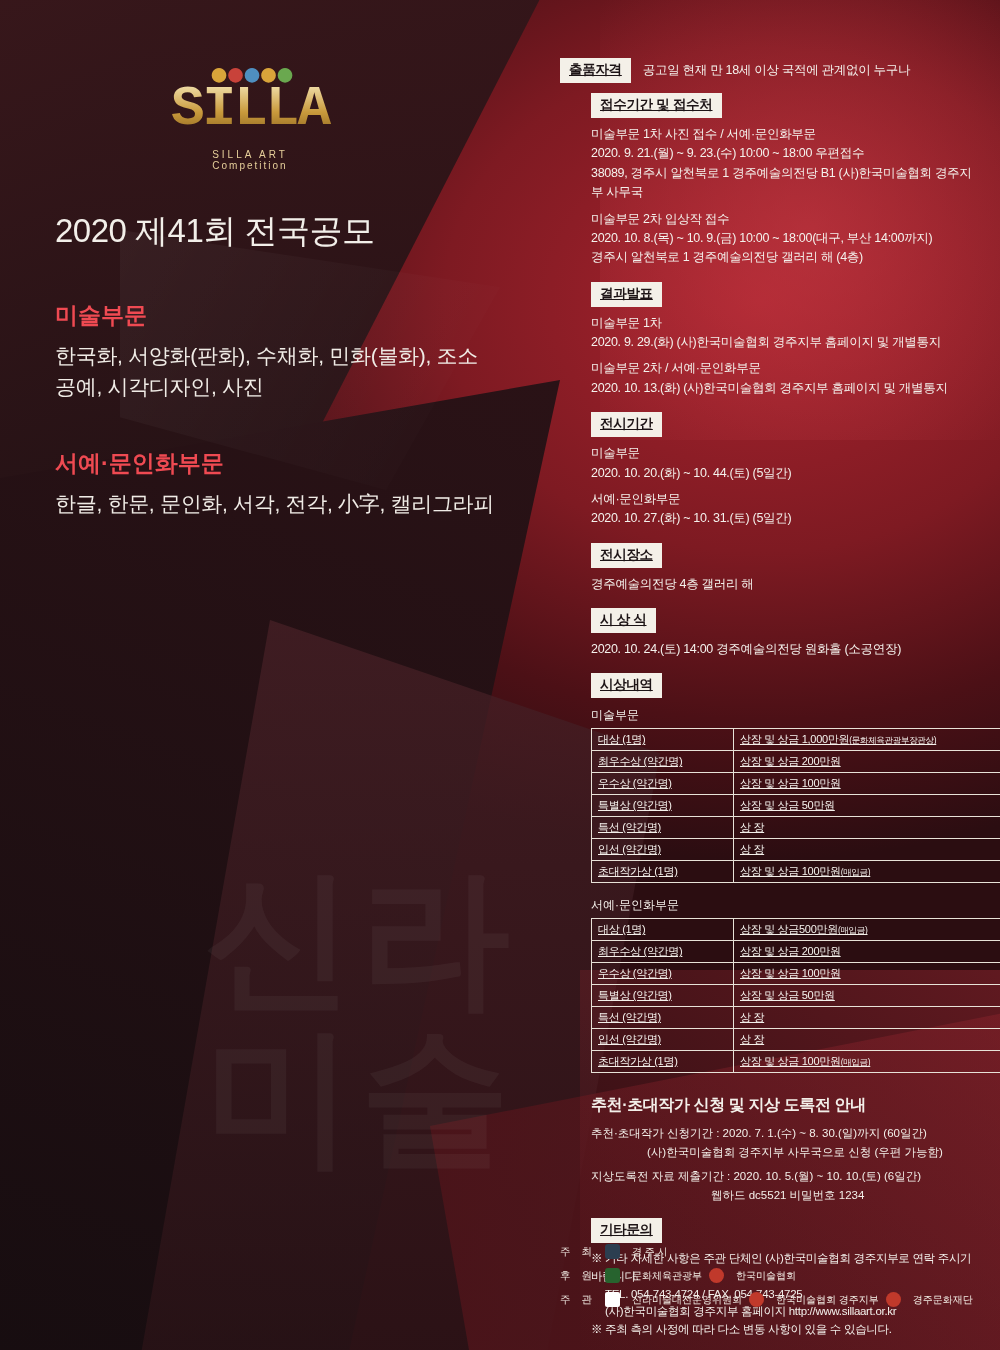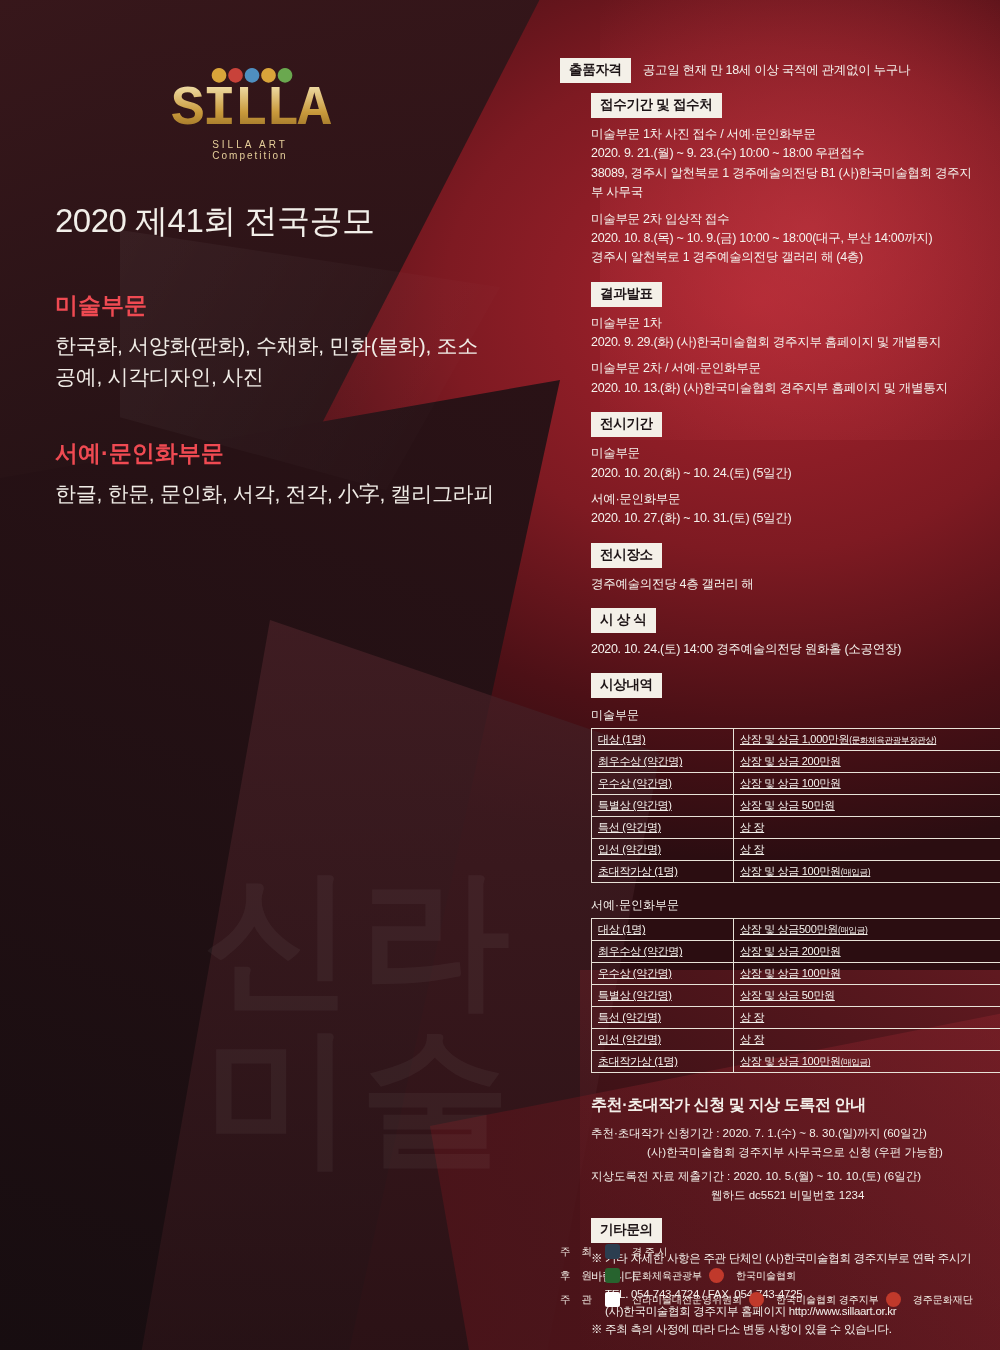--- a/index.html
+++ b/index.html
@@ -41,38 +41,39 @@
   .logo-tree span:nth-child(3){color:#4f8fc0}
   .logo-tree span:nth-child(4){color:#d9a43a}
   .logo-tree span:nth-child(5){color:#6aa84f}
   .logo-text {
     font-family:Liberation Mono, monospace;
     font-size:56px; font-weight:700; letter-spacing:-2px;
     background: linear-gradient(180deg, #f3e2b0 0%, #c99a3c 55%, #8d6520 100%);
     -webkit-background-clip:text; background-clip:text; color:transparent;
     line-height:.95; margin-top:-4px;
   }
-  .logo-sub { color:#e6cf9a; font-size:10px; letter-spacing:3px; margin-top:3px; }
+  .logo-sub { color:#e6cf9a; font-size:10px; letter-spacing:3px; margin-top:13px; }
   .logo-sub2 { color:#e6cf9a; font-size:10px; letter-spacing:2px; }
 
   .title-year { color:#f2efe9; font-size:33px; font-weight:400; margin-top:38px; letter-spacing:-.5px; }
   .title-main {
     font-size:66px; font-weight:700; letter-spacing:-2px; line-height:1.05; margin-top:2px;
     background: linear-gradient(180deg, #ffffff 0%, #efe9df 45%, #c9bfb1 100%);
     -webkit-background-clip:text; background-clip:text; color:transparent;
   }
   .sect-head { color:#ef4a52; font-size:23px; font-weight:700; margin-top:46px; }
   .sect-body { color:#f0ece6; font-size:21px; line-height:1.45; margin-top:10px; letter-spacing:-.3px;}
 
   
   .right { position:absolute; left:560px; top:58px; width:420px; color:#f3efe9; }
   .tag {
     display:inline-block; background:#f4f0e8; color:#1d1416;
     font-size:13.5px; font-weight:700; padding:3px 9px 4px; letter-spacing:-.3px;
     margin-bottom:7px;
+    text-decoration:underline;
   }
   .row-inline { display:flex; align-items:center; gap:12px; margin-bottom:10px;}
   .line { font-size:12.5px; line-height:1.55; letter-spacing:-.3px; color:#f4f1ec;}
   .line.sm { font-size:11.5px; }
   .blk { margin-bottom:14px;margin-left:31px; }
   table { border-collapse:collapse; width:460px; margin-top:4px;text-decoration:underline; }
   td { border:1px solid #e8e2d8; font-size:11px; padding:3px 6px; color:#f6f3ee; letter-spacing:-.3px;}
   td.k { width:142px; }
   td .mini { font-size:8.5px; }
   .tbl-label { font-size:12px; margin:14px 0 3px; }
@@ -147,21 +148,21 @@
       <div class="tag">결과발표</div>
       <div class="line">미술부문 1차</div>
       <div class="line">2020. 9. 29.(화)  (사)한국미술협회 경주지부 홈페이지 및 개별통지</div>
       <div class="line" style="margin-top:7px">미술부문 2차 / 서예·문인화부문</div>
       <div class="line">2020. 10. 13.(화)  (사)한국미술협회 경주지부 홈페이지 및 개별통지</div>
     </div>
 
     <div class="blk">
       <div class="tag">전시기간</div>
       <div class="line">미술부문</div>
-      <div class="line">2020. 10. 20.(화) ~ 10. 24.(토) (5일간)</div>
+      <div class="line">2020. 10. 20.(화) ~ 10. 44.(토) (5일간)</div>
       <div class="line" style="margin-top:7px">서예·문인화부문</div>
       <div class="line">2020. 10. 27.(화) ~ 10. 31.(토) (5일간)</div>
     </div>
 
     <div class="blk">
       <div class="tag">전시장소</div>
       <div class="line">경주예술의전당 4층 갤러리 해</div>
     </div>
 
     <div class="blk">

